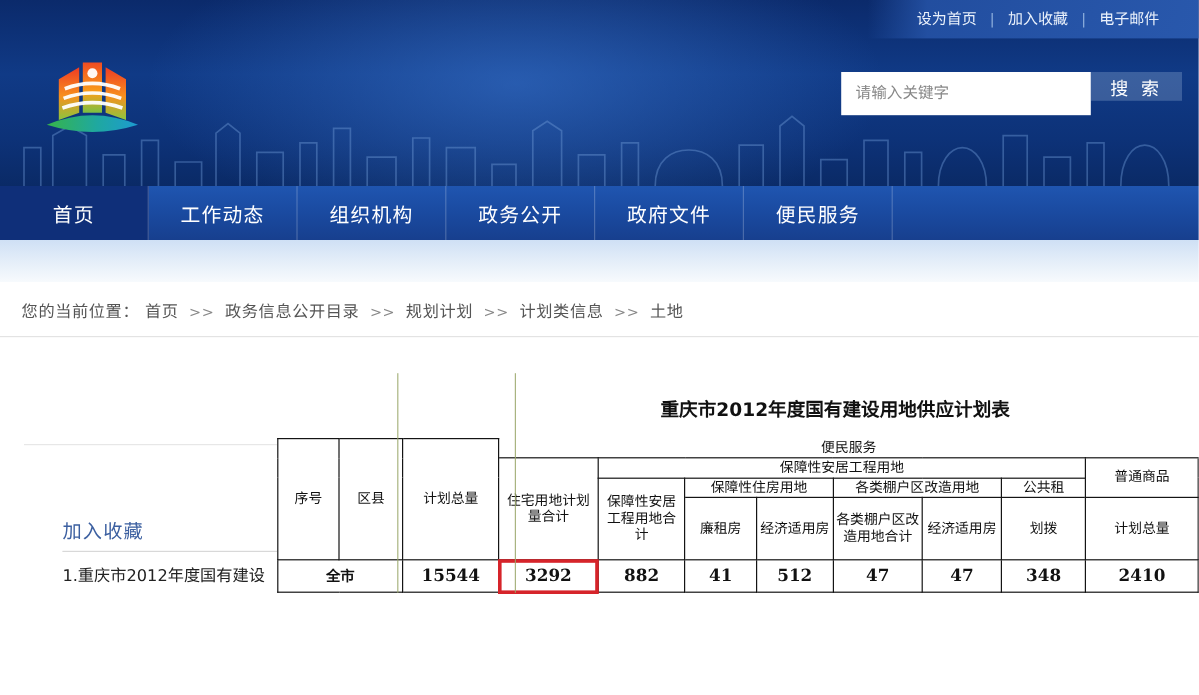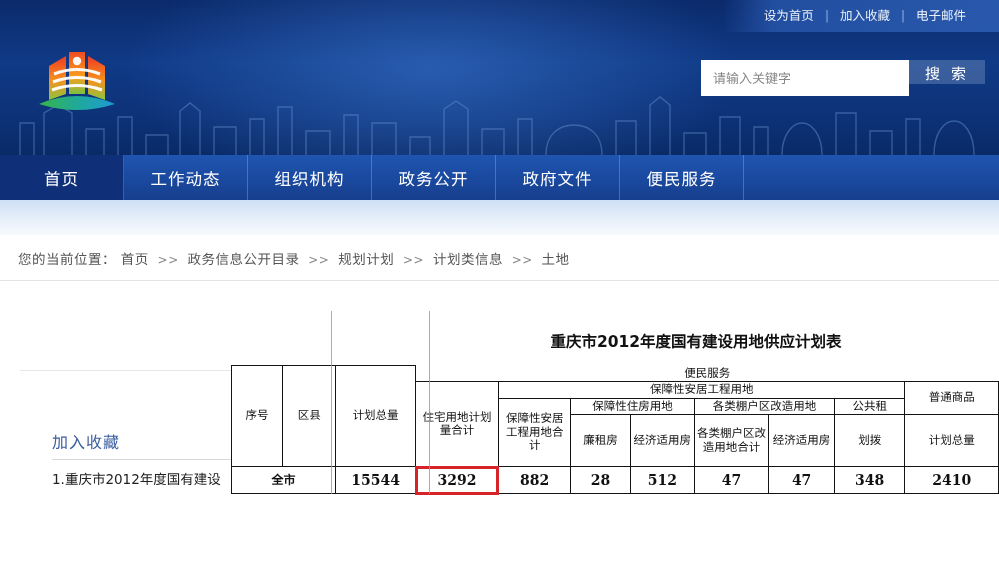--- a/index.html
+++ b/index.html
@@ -343,21 +343,21 @@
             <th>划拨</th>
             <th>计划总量</th>
           </tr>
         </thead>
         <tbody>
           <tr>
             <td colspan="2" class="rowlabel">全市</td>
             <td class="datacell">15544</td>
             <td class="datacell hl">3292</td>
             <td class="datacell">882</td>
-            <td class="datacell">28</td>
+            <td class="datacell">41</td>
             <td class="datacell">512</td>
             <td class="datacell">47</td>
             <td class="datacell">47</td>
             <td class="datacell">348</td>
             <td class="datacell">2410</td>
           </tr>
         </tbody>
       </table>
     </div>
   </div>

